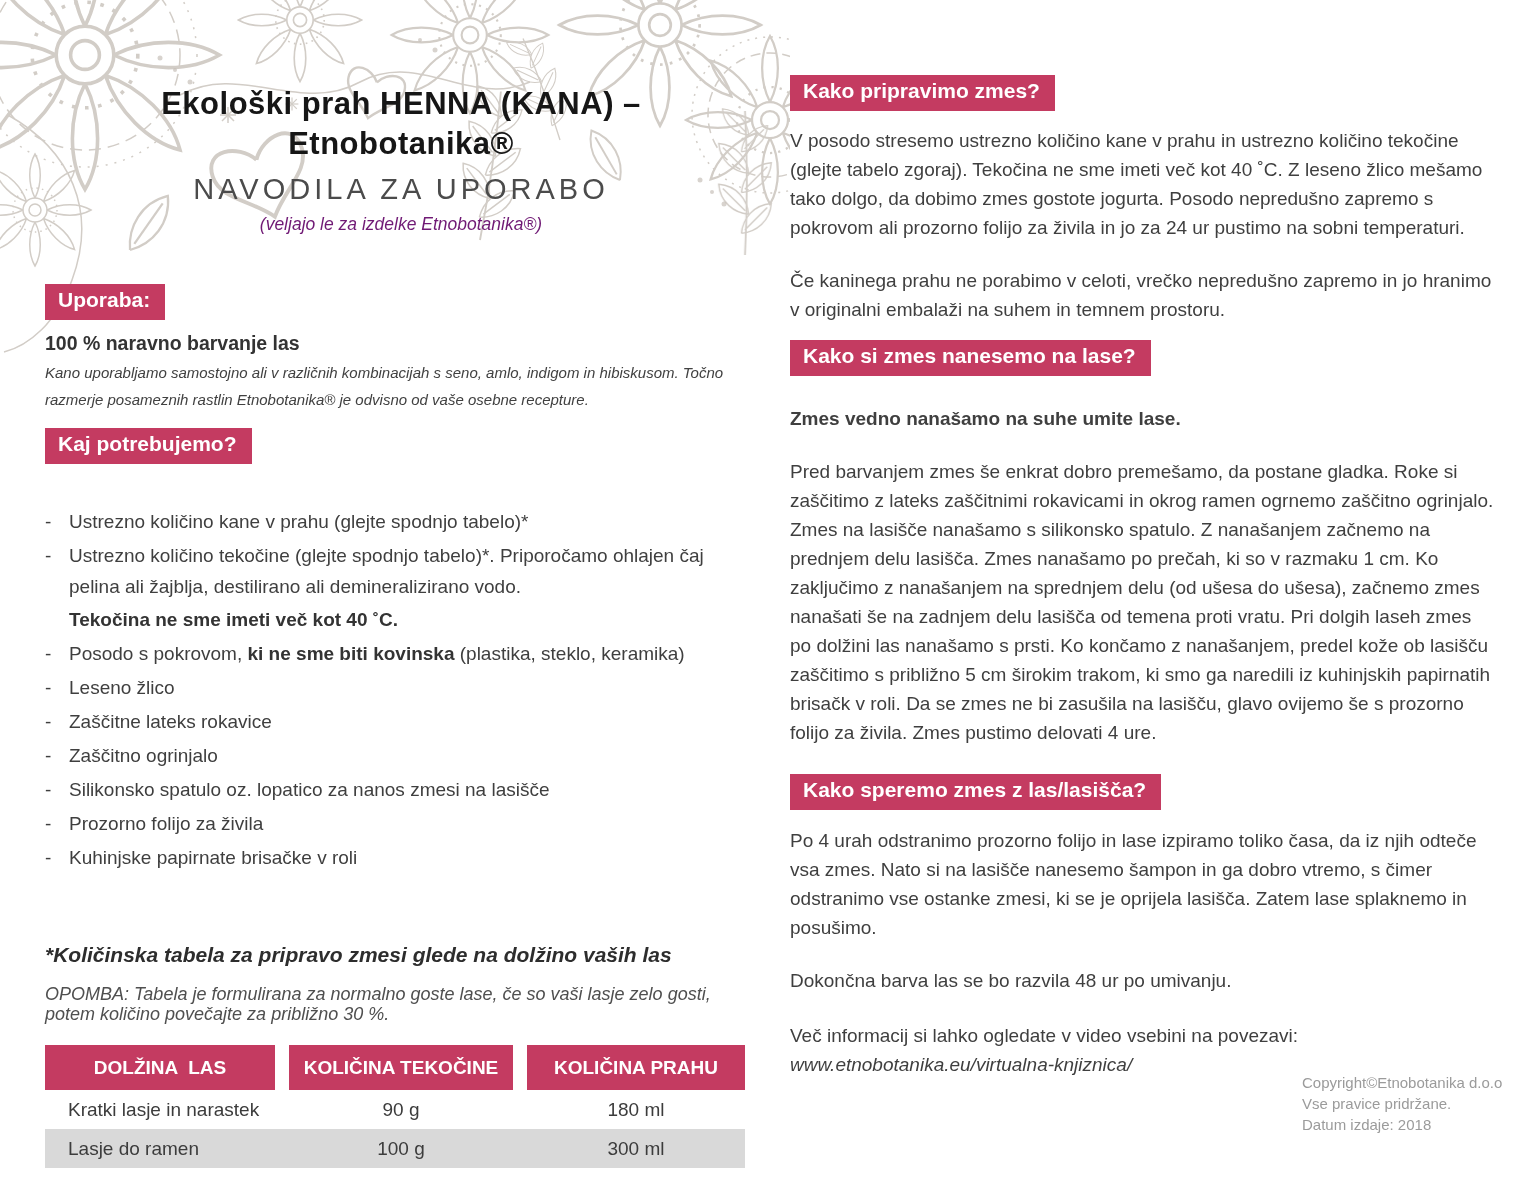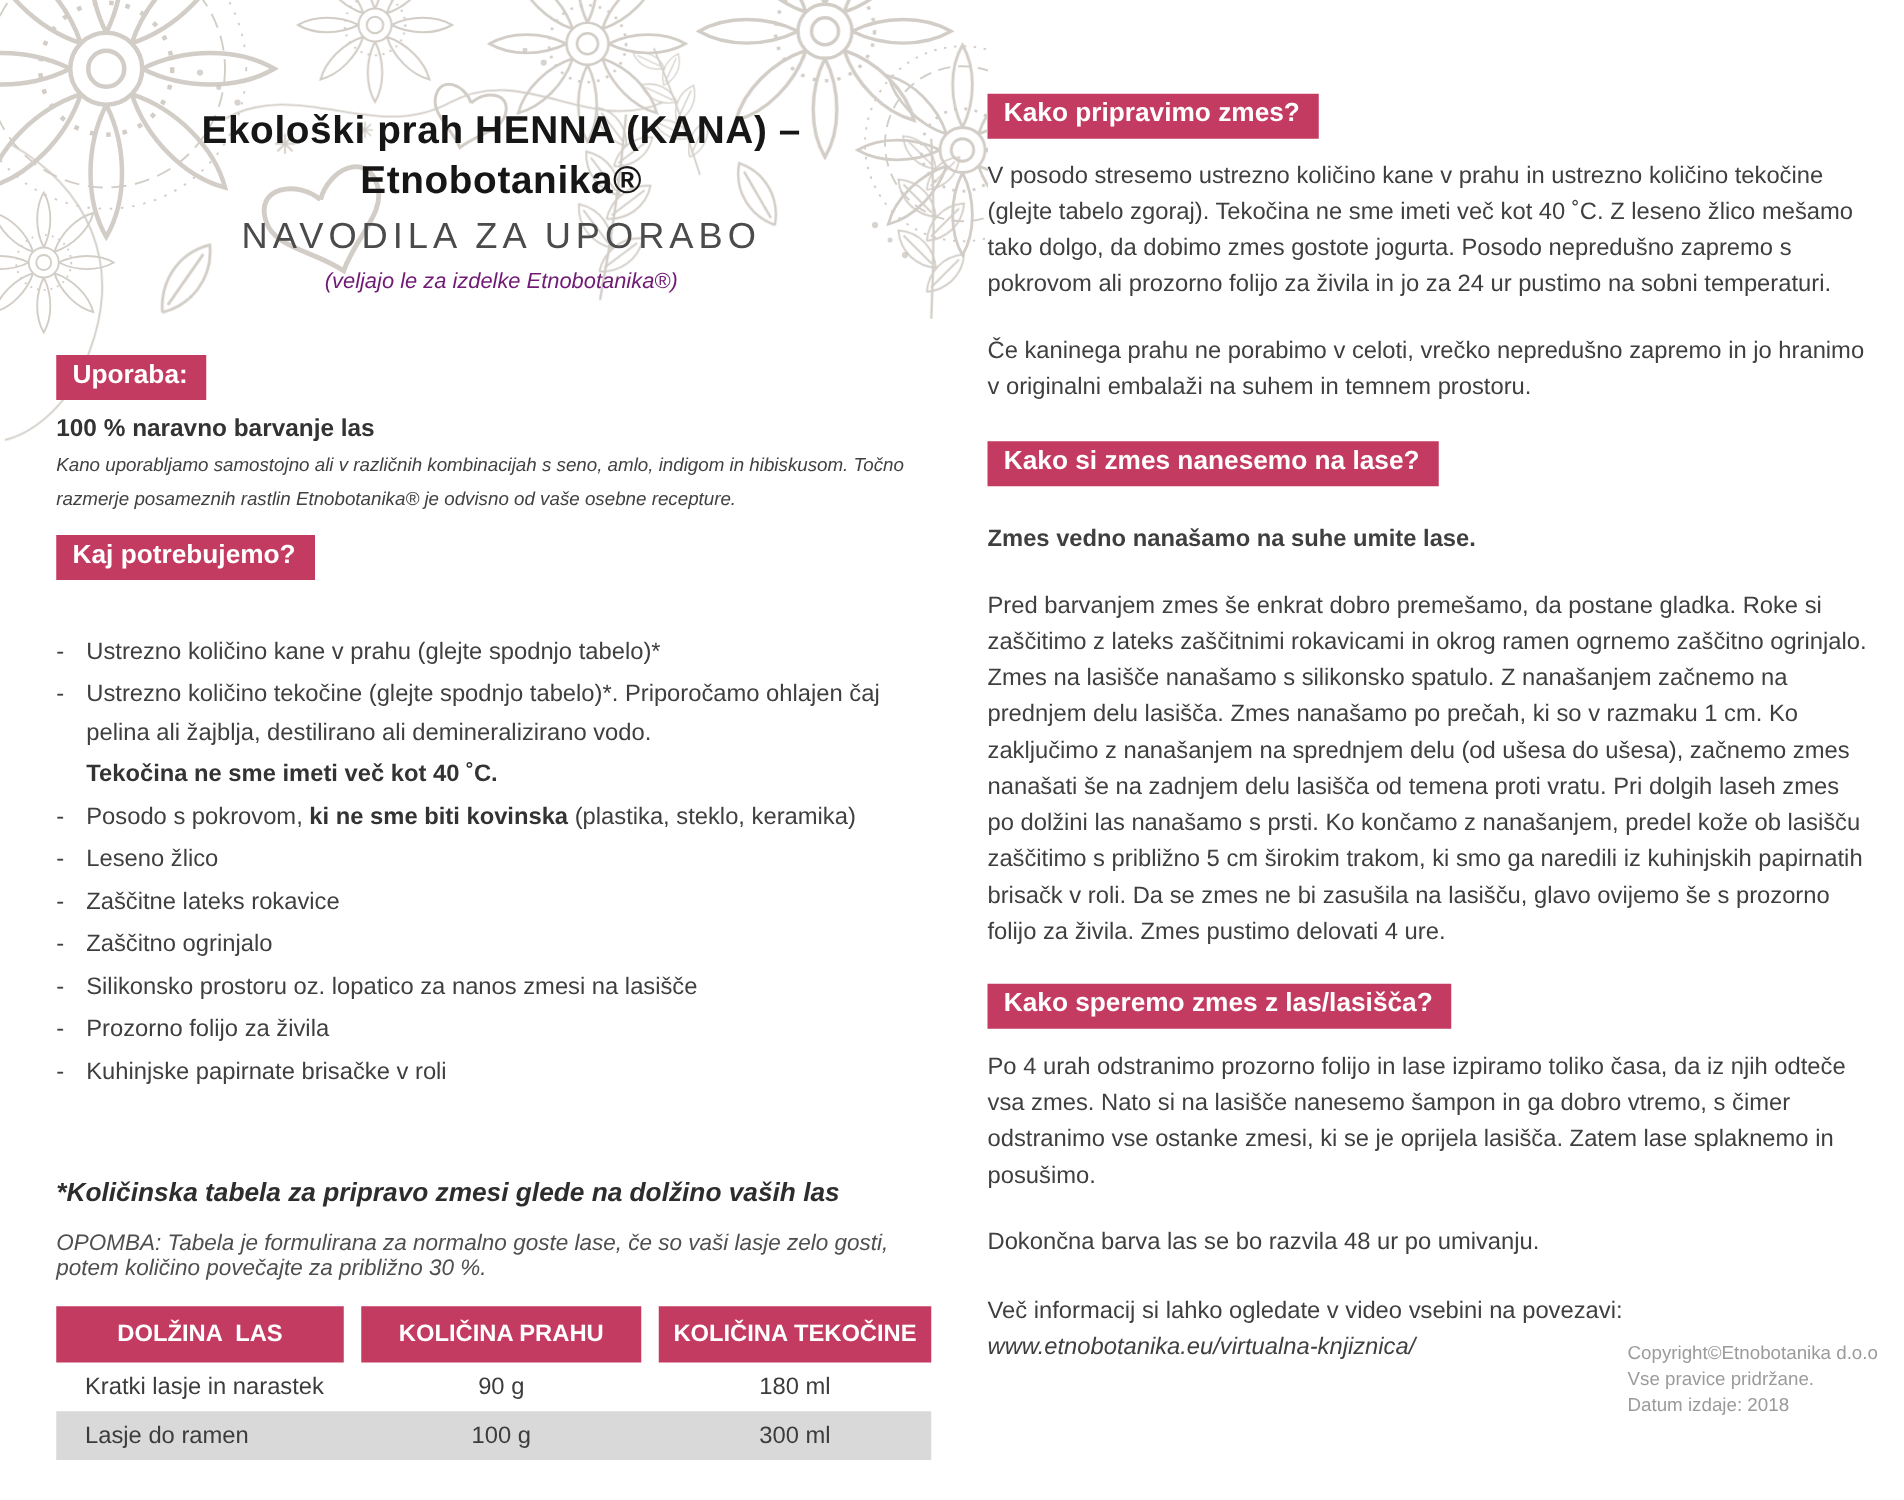--- a/index.html
+++ b/index.html
@@ -49,21 +49,21 @@
         display:flex; align-items:center; justify-content:center; white-space:pre-wrap; }
   .tr { height:39px; }
   .tr.alt { background:#d9d9d9; }
   .td { font-size:19px; color:#3c3c3c; display:flex; align-items:center; }
   .td.c1 { padding-left:23px; }
   .td.c2, .td.c3 { justify-content:center; }
 
   .col-right p { font-size:19px; line-height:29px; color:#3f3f3f; }
   .p1  { margin-top:15px; }
   .p2  { margin-top:24px; }
-  .badge.r2 { margin-top:29px; }
+  .badge.r2 { margin-top:16px; }
   .intro { margin-top:28px; font-weight:bold; color:#333; }
   .plong { margin-top:24px; }
   .badge.r3 { margin-top:27px; }
   .p3a { margin-top:16px; }
   .p3b { margin-top:24px; }
   .p3c { margin-top:26px; }
   .link { font-style:italic; color:#3f3f3f; text-decoration:none; display:inline-block; }
 
   .footer { position:absolute; left:1302px; top:1072px; font-size:15px; line-height:21px; color:#9b9b9b; z-index:1; }
 </style>
@@ -184,41 +184,41 @@
       <li>
         <span class="dash">-</span>
         <span class="txt"><span>Zaščitne lateks rokavice</span></span>
       </li>
       <li>
         <span class="dash">-</span>
         <span class="txt"><span>Zaščitno ogrinjalo</span></span>
       </li>
       <li>
         <span class="dash">-</span>
-        <span class="txt"><span>Silikonsko prostoru oz. lopatico za nanos zmesi na lasišče</span></span>
+        <span class="txt"><span>Silikonsko spatulo oz. lopatico za nanos zmesi na lasišče</span></span>
       </li>
       <li>
         <span class="dash">-</span>
         <span class="txt"><span>Prozorno folijo za živila</span></span>
       </li>
       <li>
         <span class="dash">-</span>
         <span class="txt"><span>Kuhinjske papirnate brisačke v roli</span></span>
       </li>
     </ul>
 
     <div class="note-heading">*Količinska tabela za pripravo zmesi glede na dolžino vaših las</div>
     <div class="opomba">OPOMBA: Tabela je formulirana za normalno goste lase, če so vaši lasje zelo gosti,
 potem količino povečajte za približno 30 %.</div>
 
     <div class="tbl">
       <div class="thead">
         <div class="th">DOLŽINA  LAS</div>
+        <div class="th">KOLIČINA TEKOČINE</div>
         <div class="th">KOLIČINA PRAHU</div>
-        <div class="th">KOLIČINA TEKOČINE</div>
       </div>
       <div class="tr">
         <div class="td c1">Kratki lasje in narastek</div>
         <div class="td c2">90 g</div>
         <div class="td c3">180 ml</div>
       </div>
       <div class="tr alt">
         <div class="td c1">Lasje do ramen</div>
         <div class="td c2">100 g</div>
         <div class="td c3">300 ml</div>

